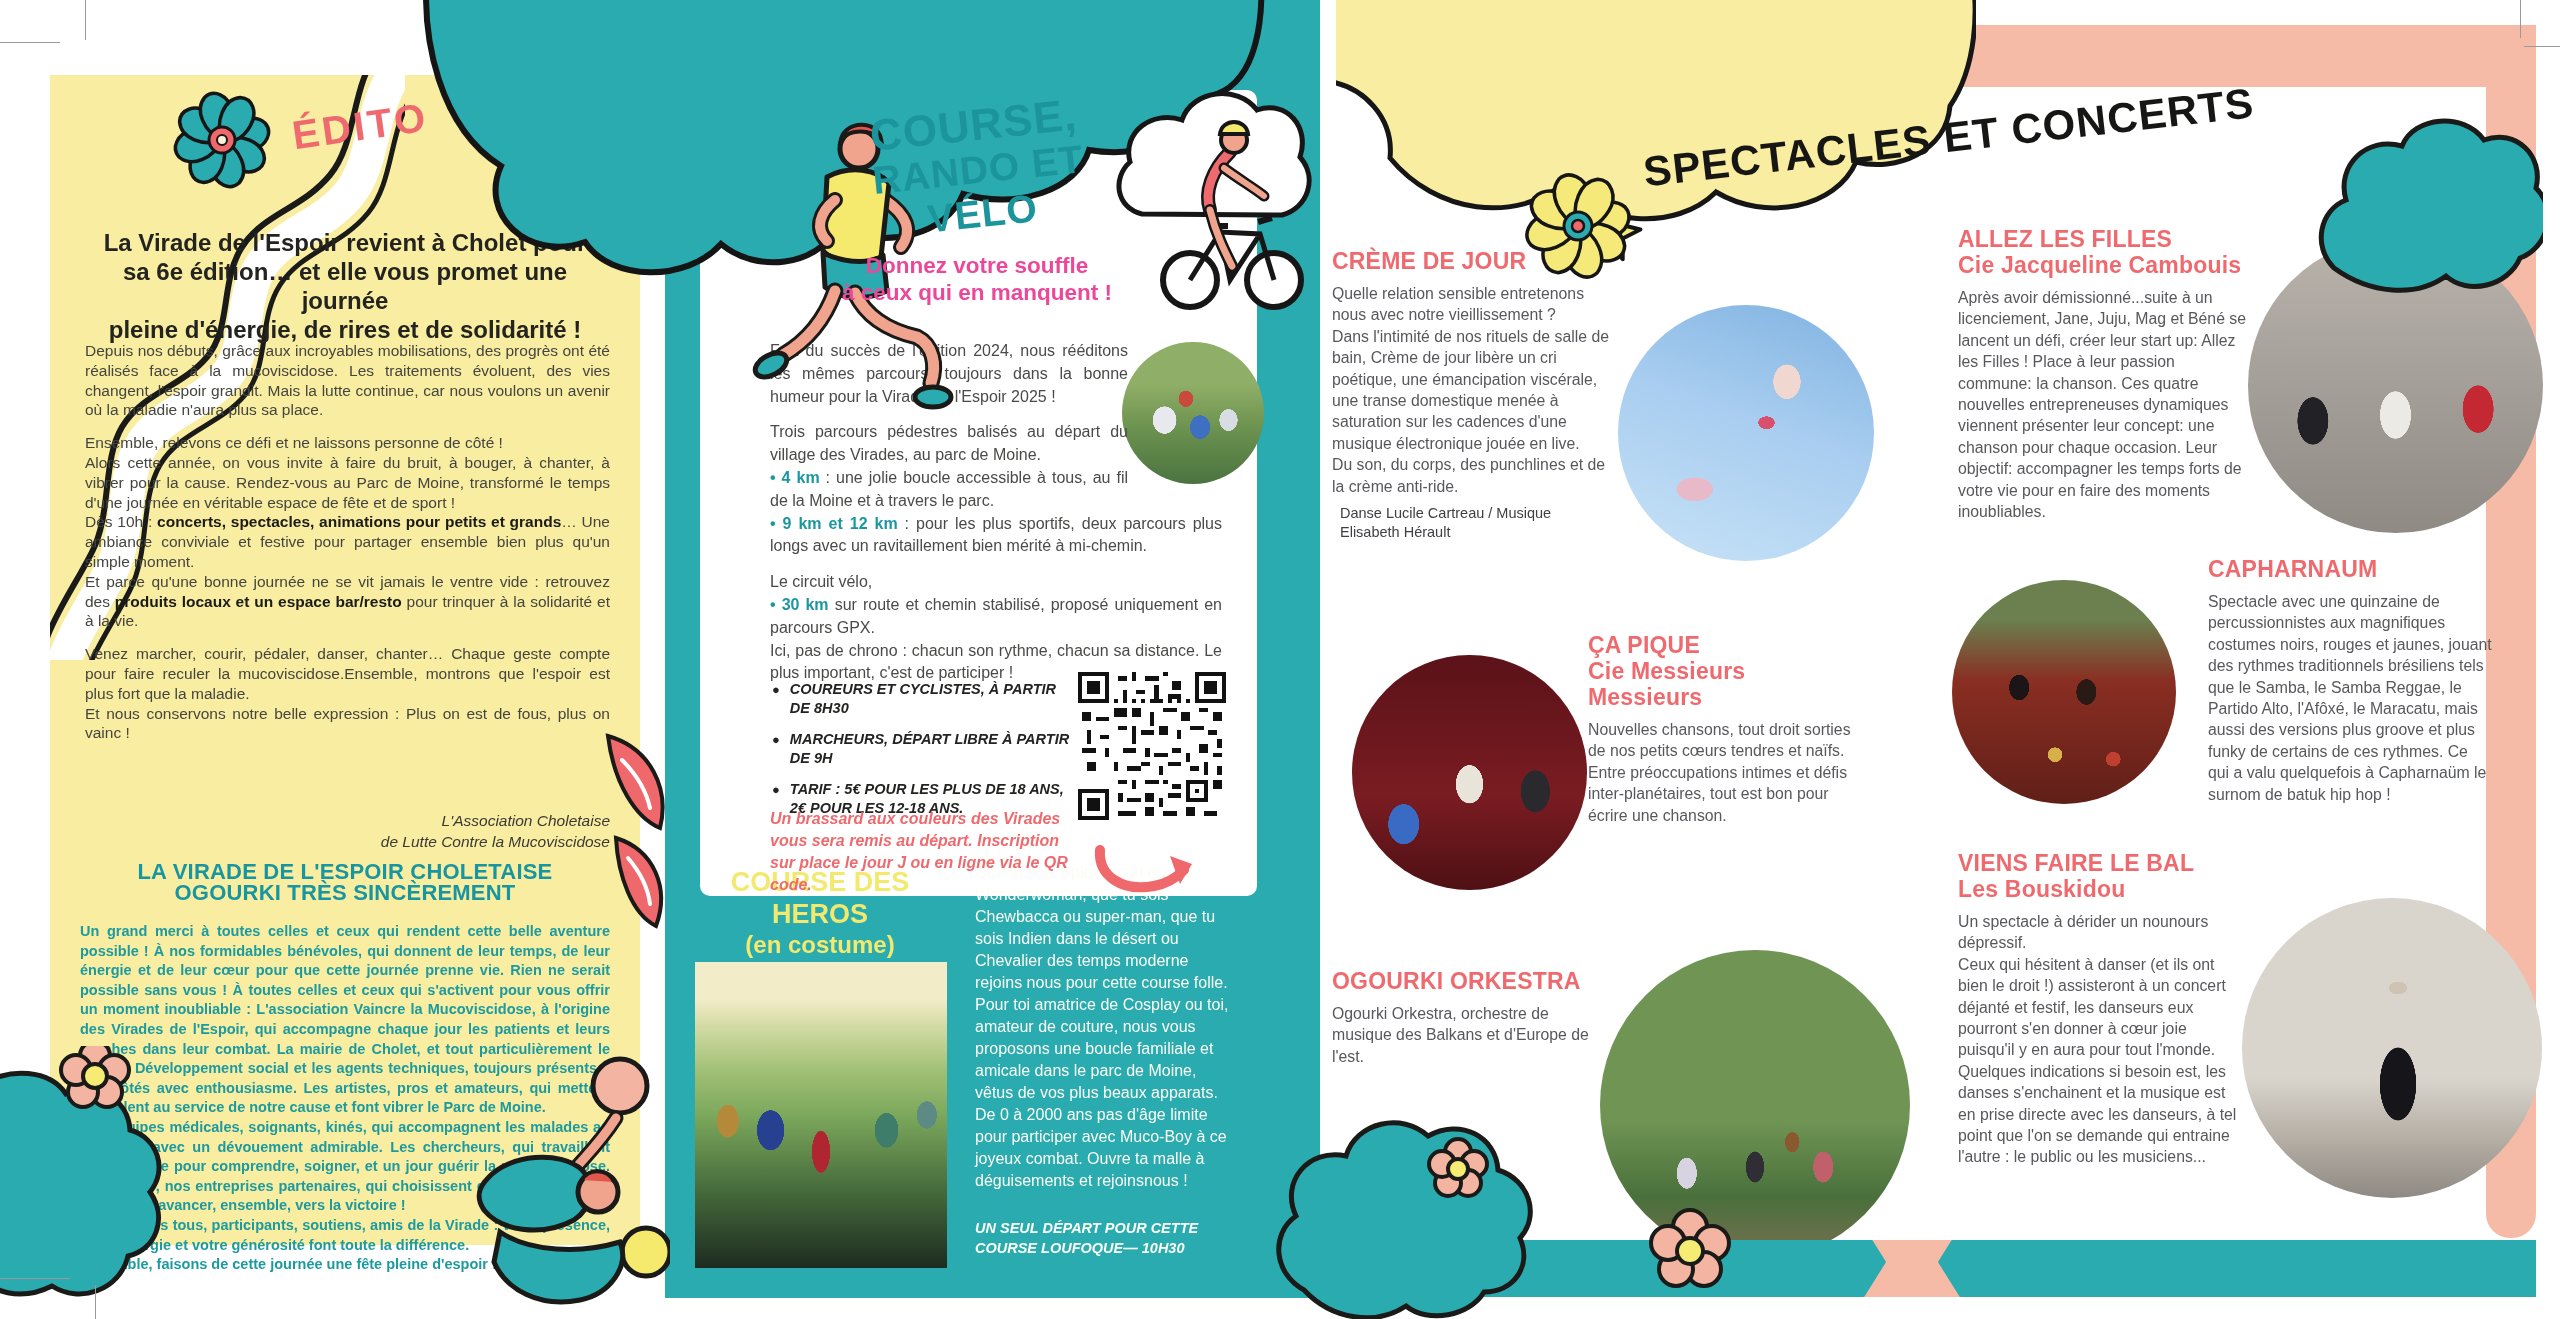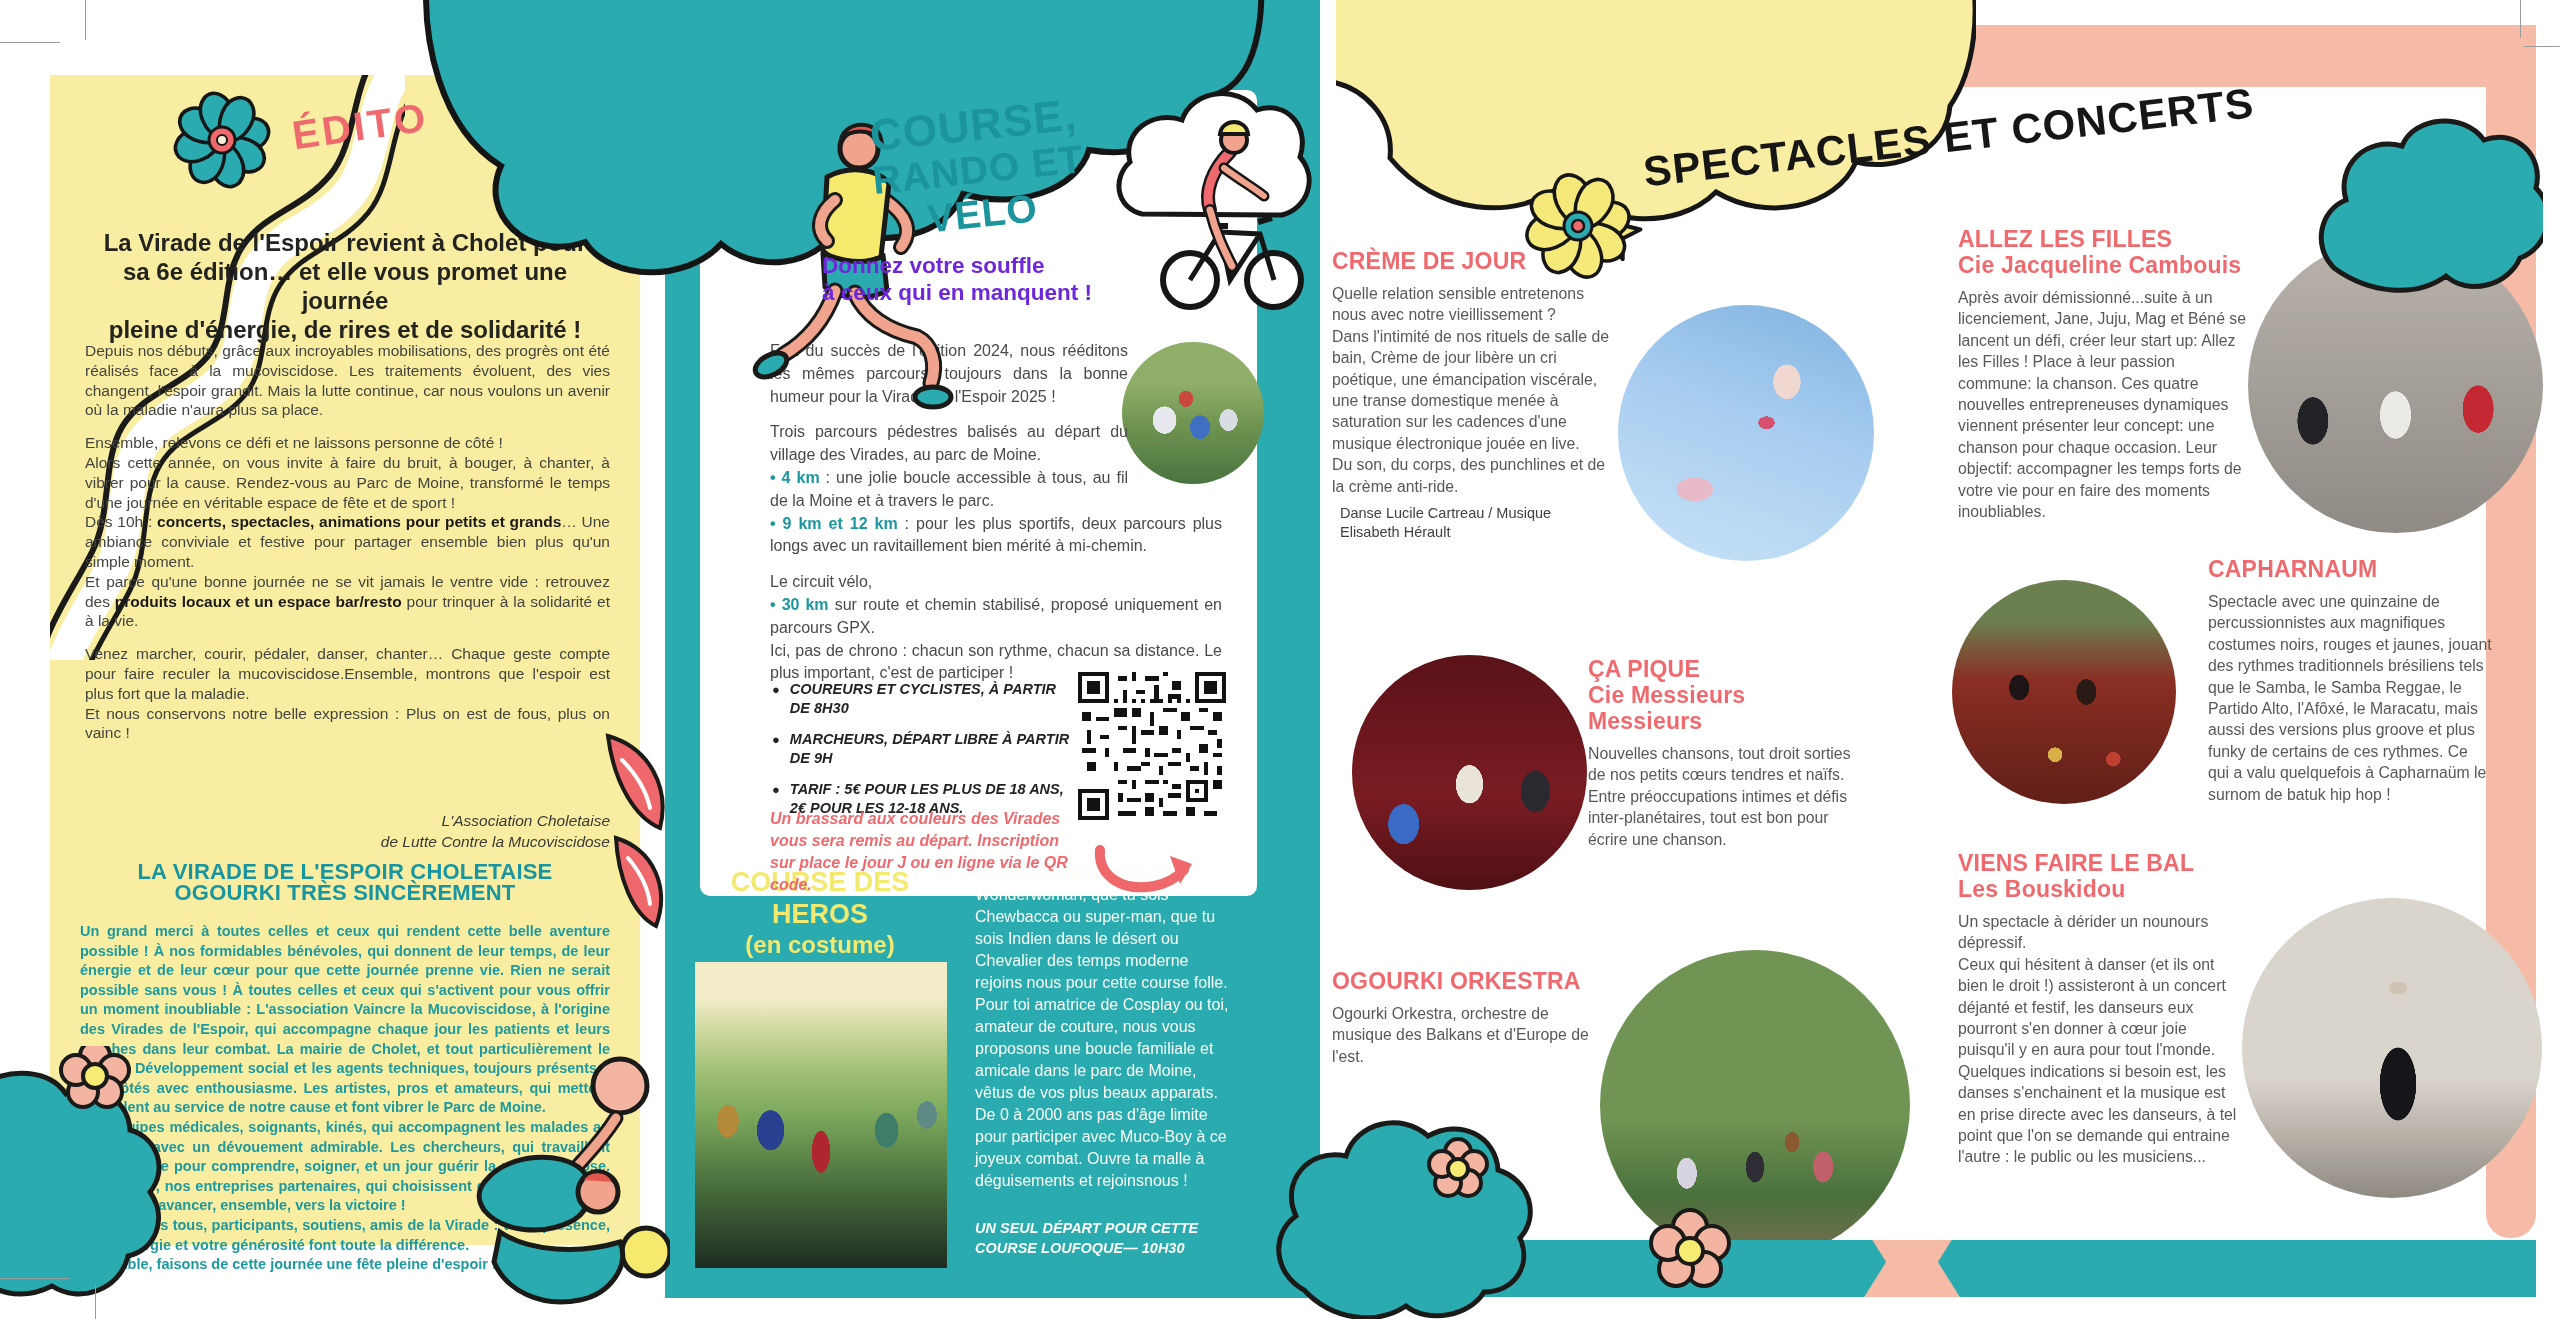--- a/index.html
+++ b/index.html
@@ -31,22 +31,22 @@
   .thanks-body{left:80px;top:922px;width:530px;font-size:14.5px;line-height:19.6px;font-weight:600;
       color:#1d9aa0;text-align:justify;z-index:2;}
 
   
   .panel-teal{left:665px;top:0;width:655px;height:1298px;background:var(--teal);z-index:1;}
   .course-card{left:700px;top:90px;width:557px;height:806px;background:#fff;border-radius:10px;z-index:2;}
   .course-title{left:818px;top:102px;width:320px;transform:rotate(-6deg);text-align:center;
       color:#1b949c;font-weight:800;z-index:4;}
   .course-title .l1{font-size:44px;line-height:46px;letter-spacing:1px;}
   .course-title .l2{font-size:39px;line-height:44px;letter-spacing:1px;}
-  .course-subtitle{left:822px;top:252px;width:310px;text-align:left;font-size:22.5px;line-height:27px;
-      font-weight:600;color:#6d28d9;z-index:4;}
+  .course-subtitle{left:822px;top:252px;width:310px;text-align:center;font-size:22.5px;line-height:27px;
+      font-weight:600;color:#ec4899;z-index:4;}
   .course-body{left:770px;top:340px;width:452px;font-size:16px;line-height:22.8px;color:#4a4a48;
       text-align:justify;z-index:3;}
   .course-body .par.narrow{width:358px;}
   .schedule{left:772px;top:680px;width:300px;z-index:3;}
   .schedule .row{display:flex;gap:10px;margin-top:12px;font-size:14.5px;line-height:19px;
       font-weight:700;font-style:italic;color:#232321;}
   .schedule .row:first-child{margin-top:0;}
   .schedule .dot{font-size:13px;line-height:19px;}
   .note-brassard{left:770px;top:808px;width:312px;font-size:16px;line-height:22px;font-weight:700;
       font-style:italic;color:var(--coral);z-index:3;}
@@ -80,21 +80,21 @@
       border-radius:0 0 24px 24px;z-index:1;}
   .band-bottom{left:1340px;top:1240px;width:1196px;height:57px;background:var(--teal);z-index:2;overflow:hidden;}
   .ribbon{position:absolute;width:44px;height:160px;background:var(--salmon);top:-50px;}
   .spectacles-title{left:1642px;top:118px;width:540px;font-size:42px;font-weight:800;color:#161614;
       transform:rotate(-6.5deg);letter-spacing:1px;z-index:4;white-space:nowrap;}
   .show-name{font-size:23px;line-height:26px;font-weight:800;color:var(--coral);letter-spacing:.2px;}
   .show-body{margin-top:9px;font-size:15.8px;line-height:21.4px;color:var(--gray);}
   .show-credit{margin-top:7px;font-size:14.5px;line-height:19px;color:#3f4044;margin-left:8px;}
   .col{z-index:3;}
   .col-creme{left:1332px;top:248px;width:282px;}
-  .col-capique{left:1588px;top:632px;width:275px;margin-top:24px;}
+  .col-capique{left:1588px;top:632px;width:275px;}
   .col-ogourki{left:1332px;top:968px;width:262px;}
   .col-allez{left:1958px;top:226px;width:292px;}
   .col-capharnaum{left:2208px;top:556px;width:285px;}
   .col-bal{left:1958px;top:850px;width:285px;}
   .photo-dance{left:1618px;top:305px;width:256px;height:256px;
       background:radial-gradient(40px 26px at 30% 72%,#e8b9c8 0 45%,transparent 46%),
       radial-gradient(30px 38px at 66% 30%,#f0d8d0 0 45%,transparent 46%),
       radial-gradient(18px 14px at 58% 46%,#d8506e 0 45%,transparent 46%),
       linear-gradient(200deg,#7fb2e0,#a8cdf0 45%,#c7e2f6);}
   .photo-capique{left:1352px;top:655px;width:235px;height:235px;

